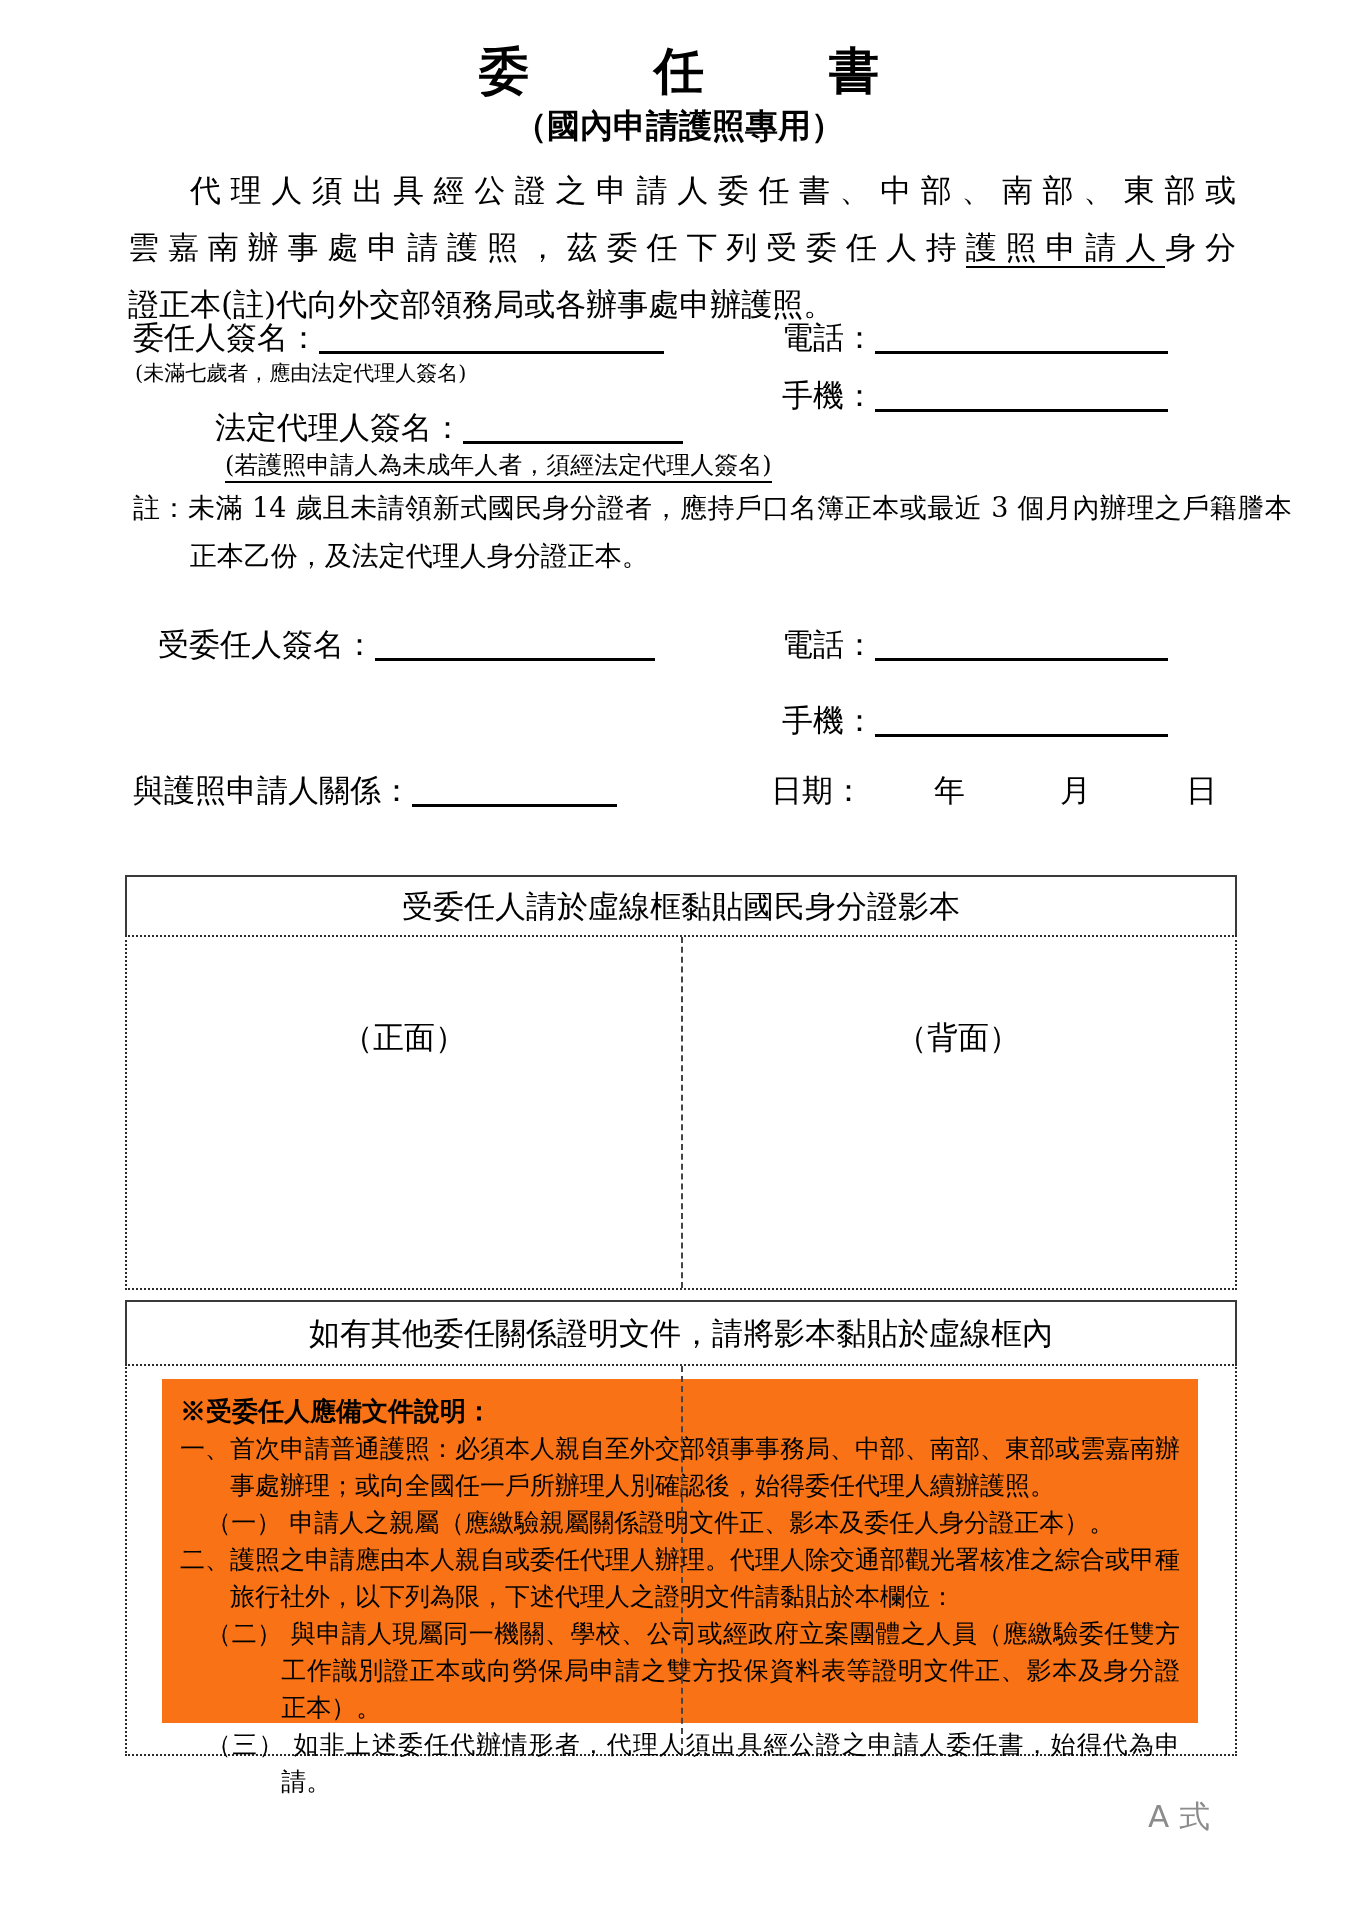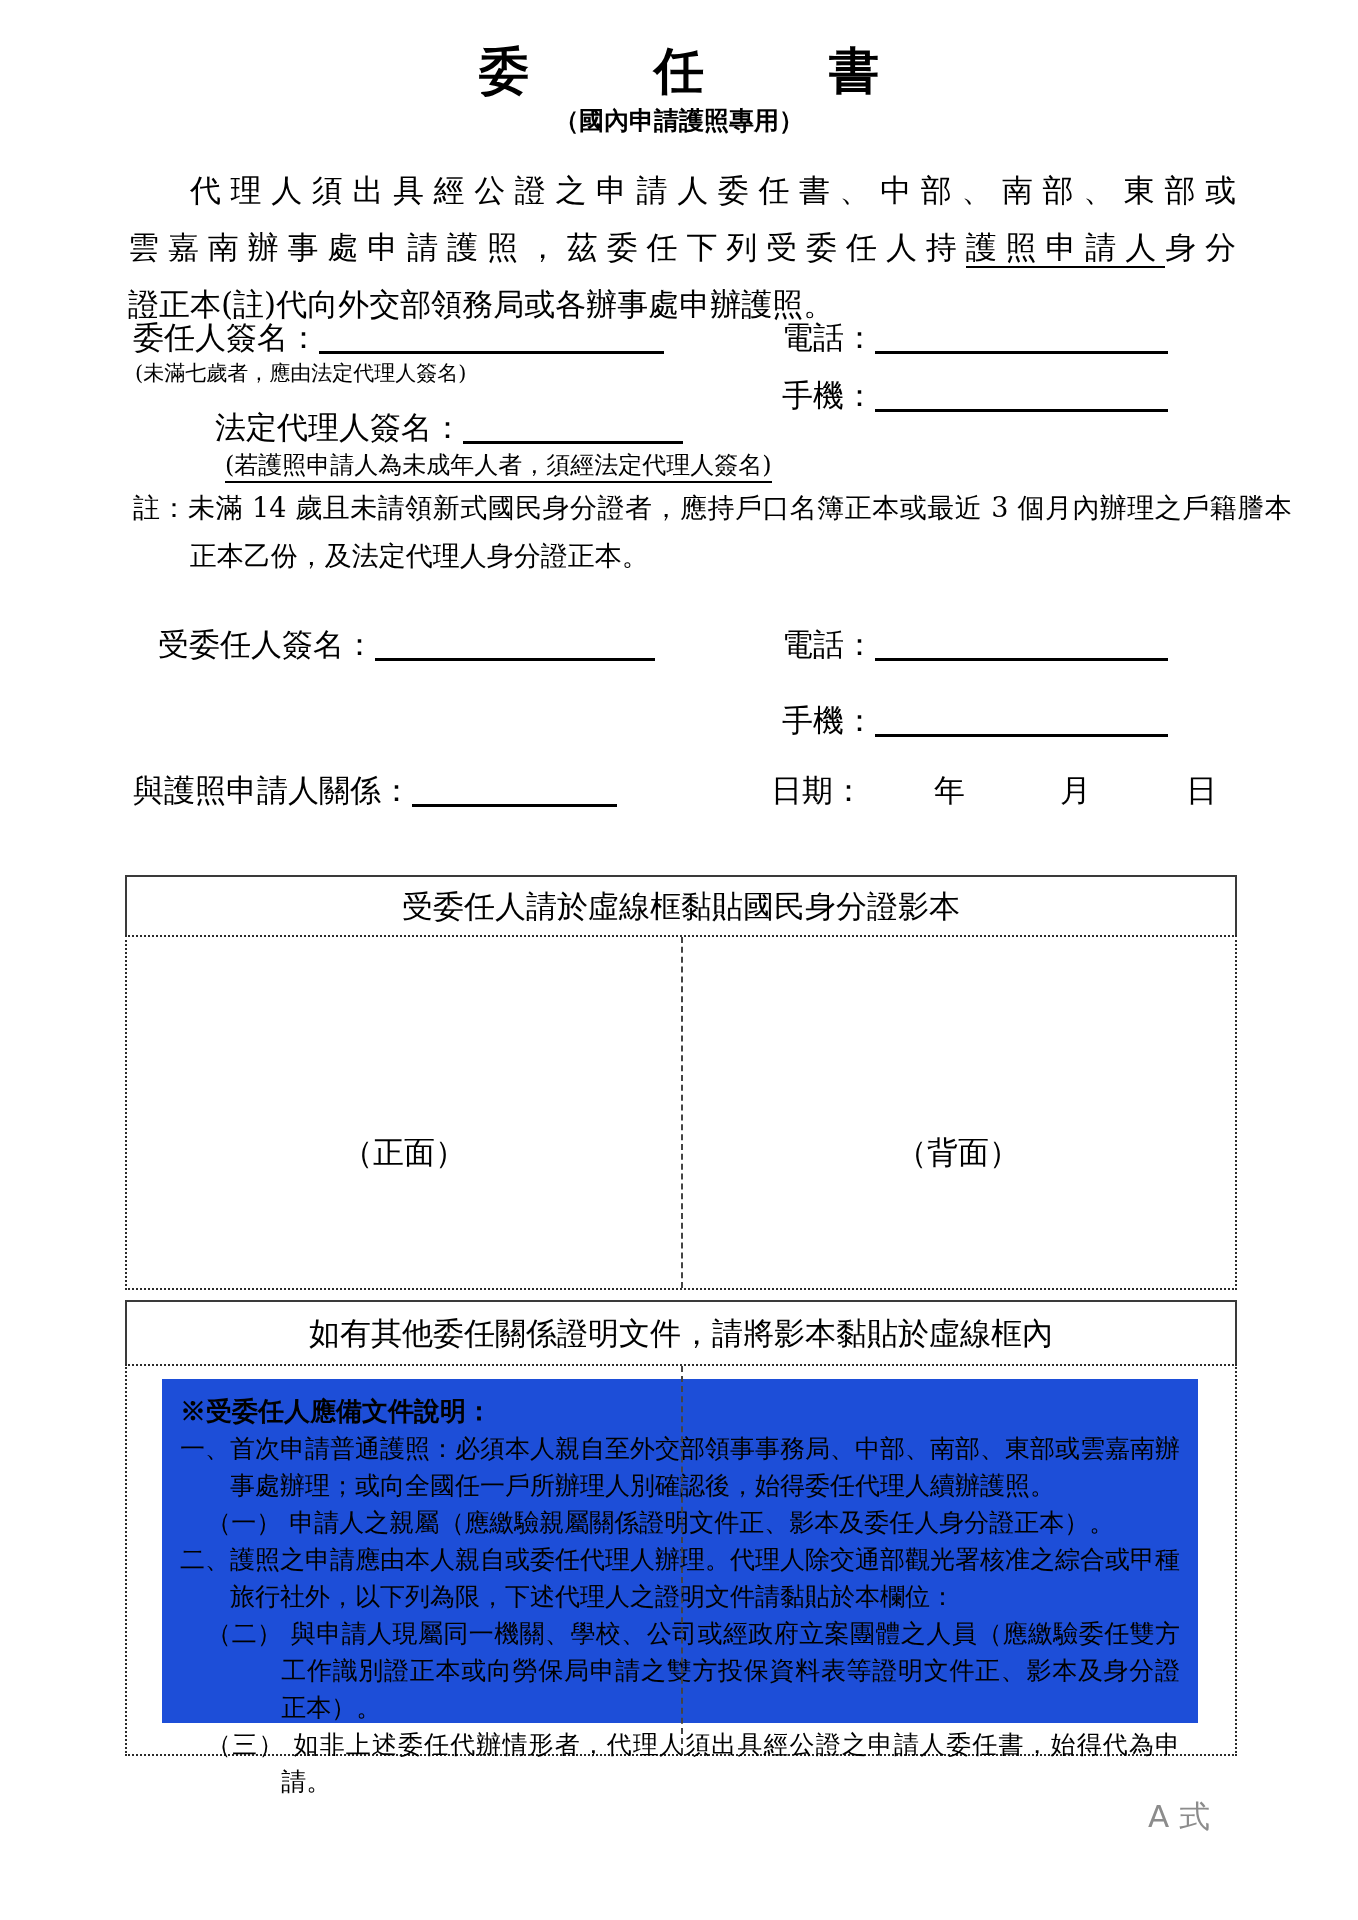--- a/index.html
+++ b/index.html
@@ -14,21 +14,21 @@
     text-decoration:underline;
   }
   
   .doc-title{
     position:absolute;top:38px;left:0;width:100%;
     text-align:center;font-size:50px;font-weight:bold;
     letter-spacing:0.75em;text-indent:0.75em;
   }
   .doc-subtitle{
     position:absolute;top:104px;left:0;width:100%;
-    text-align:center;font-size:25px;font-weight:bold;
+    text-align:center;font-size:33px;font-weight:bold;
   }
   
   .intro{
     position:absolute;top:162px;left:128px;width:1108px;
     font-size:31px;line-height:57px;
   }
   .intro .l1{text-indent:2em;text-align:justify;text-align-last:justify;}
   .intro .l2{text-align:justify;text-align-last:justify;}
   .intro .l3{text-align:left;}
   .u-underline{border-bottom:2.5px solid #000;padding-bottom:1px;}
@@ -61,31 +61,31 @@
   .docbox{top:1300px;}
   .box-header{
     box-sizing:border-box;border:2px solid #3a3a3a;border-bottom:none;
     text-align:center;font-size:31px;
   }
   .idbox .box-header{height:60px;line-height:58px;}
   .docbox .box-header{height:64px;line-height:62px;}
   .box-body{
     box-sizing:border-box;border:2px dotted #2a2a2a;position:relative;
   }
-  .idbox .box-body{height:355px;display:flex;align-items:center;}
+  .idbox .box-body{height:355px;display:flex;}
   .docbox .box-body{height:392px;}
   .half{flex:1;text-align:center;padding-top:80px;font-size:31px;box-sizing:border-box;}
   .vdivider{
     position:absolute;top:0;bottom:0;left:50%;width:0;
     border-left:2px dashed #444;z-index:3;
   }
   
   .graybox{
     position:absolute;top:13px;left:35px;right:37px;height:344px;
-    background:#1d4ed8;z-index:1;box-sizing:border-box;
+    background:#f97316;z-index:1;box-sizing:border-box;
     padding:14px 18px 12px 18px;
     font-size:25px;line-height:37px;
   }
   .gray-title{font-weight:bold;font-size:26px;}
   .item{text-align:justify;}
   .item-main{padding-left:2em;text-indent:-2em;}
   .item-sub{margin-left:1.05em;padding-left:3em;text-indent:-3em;}
   
   .footer-mark{
     position:absolute;top:1796px;left:1148px;

